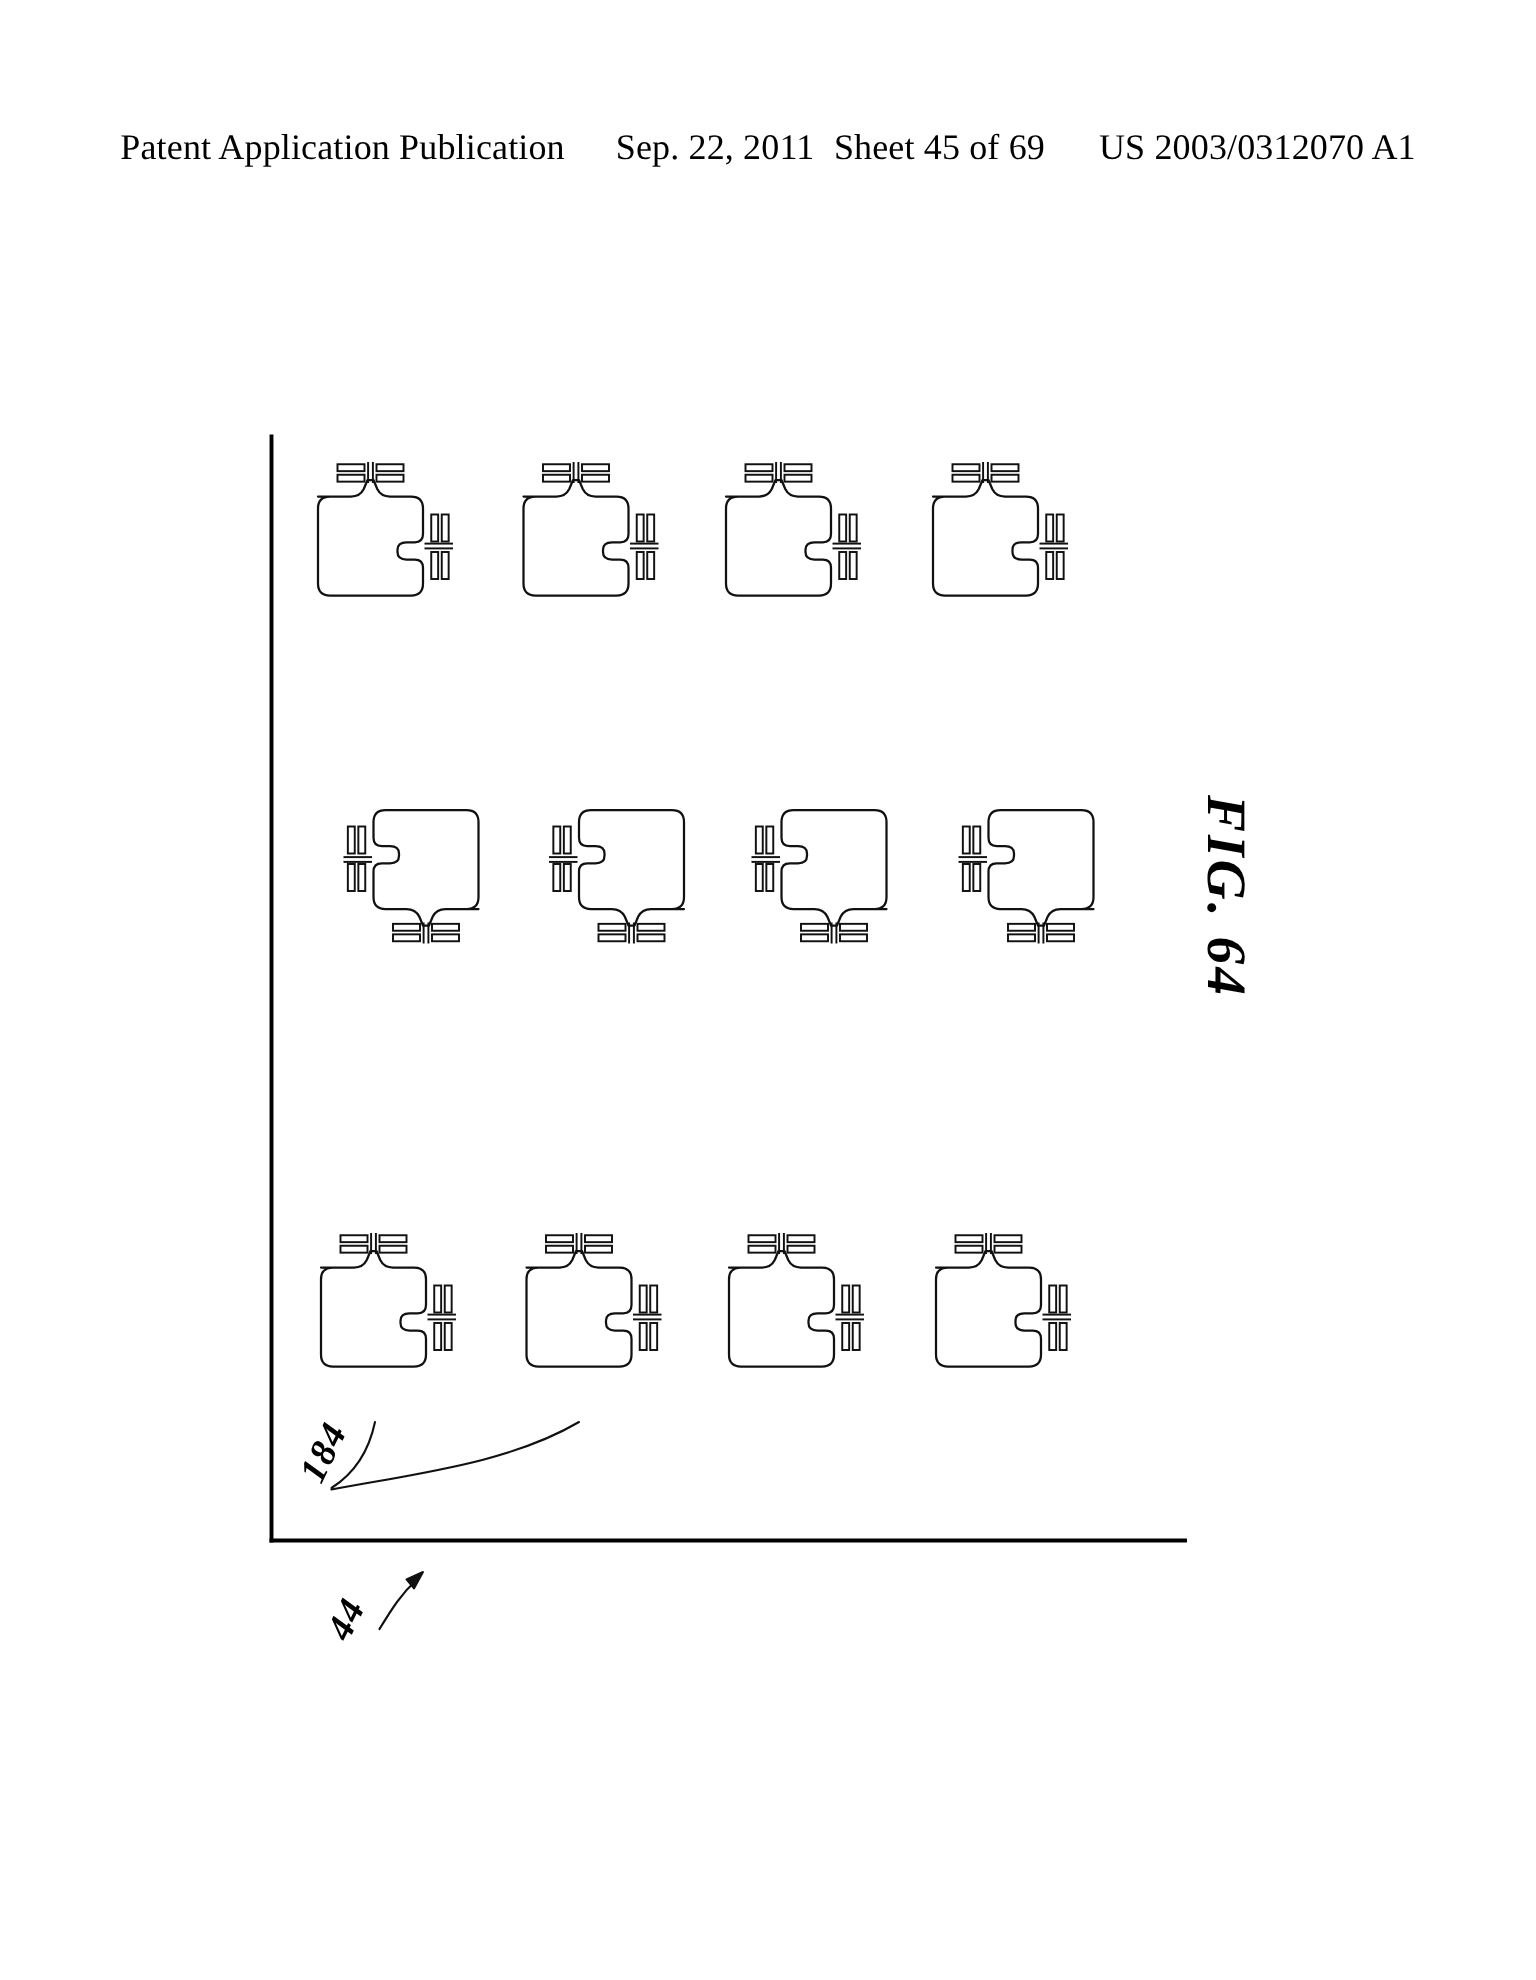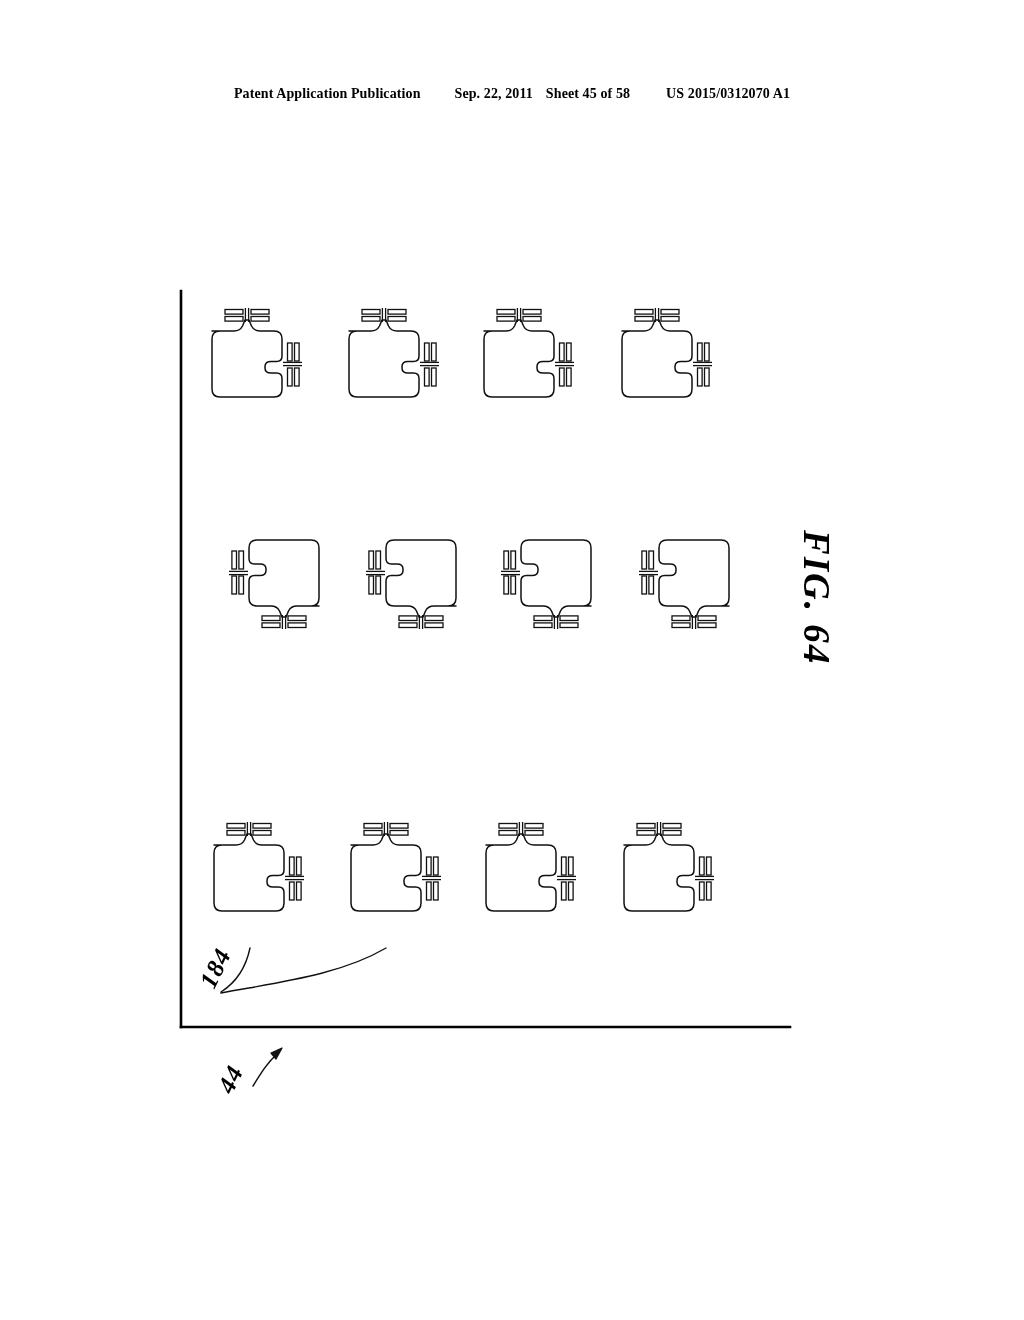--- a/index.html
+++ b/index.html
@@ -23,22 +23,22 @@
     left: 0;
     width: 1024px;
     height: 28px;
     display: flex;
     justify-content: center;
     align-items: baseline;
     white-space: nowrap;
   }
   #page-header .hdr {
     font-family: "Liberation Serif", serif;
-    font-weight: bold;
-    font-size: 14px;
+    font-weight: normal;
+    font-size: 24px;
     color: #000000;
     letter-spacing: 0.1px;
     text-align: right;
   }
   .hdr-gap-wide { display: inline-block; width: 34px; }
   .hdr-gap-med  { display: inline-block; width: 13px; }
   .hdr-gap-big  { display: inline-block; width: 36px; }
 
   
   #figure-canvas {
@@ -69,23 +69,23 @@
   }
 </style>
 </head>
 <body>
 
 <div id="page-header">
   <span class="hdr">Patent Application Publication</span>
   <span class="hdr-gap-wide"></span>
   <span class="hdr">Sep. 22, 2011</span>
   <span class="hdr-gap-med"></span>
-  <span class="hdr">Sheet 45 of 58</span>
+  <span class="hdr">Sheet 45 of 69</span>
   <span class="hdr-gap-big"></span>
-  <span class="hdr">US 2015/0312070 A1</span>
+  <span class="hdr">US 2003/0312070 A1</span>
 </div>
 
 <div id="figure-canvas">
   <svg width="1024" height="1320" viewBox="0 0 1024 1320" xmlns="http://www.w3.org/2000/svg">
     <defs>
 
       <g id="cell-unit">
 
         <path d="
             M -35,-33

